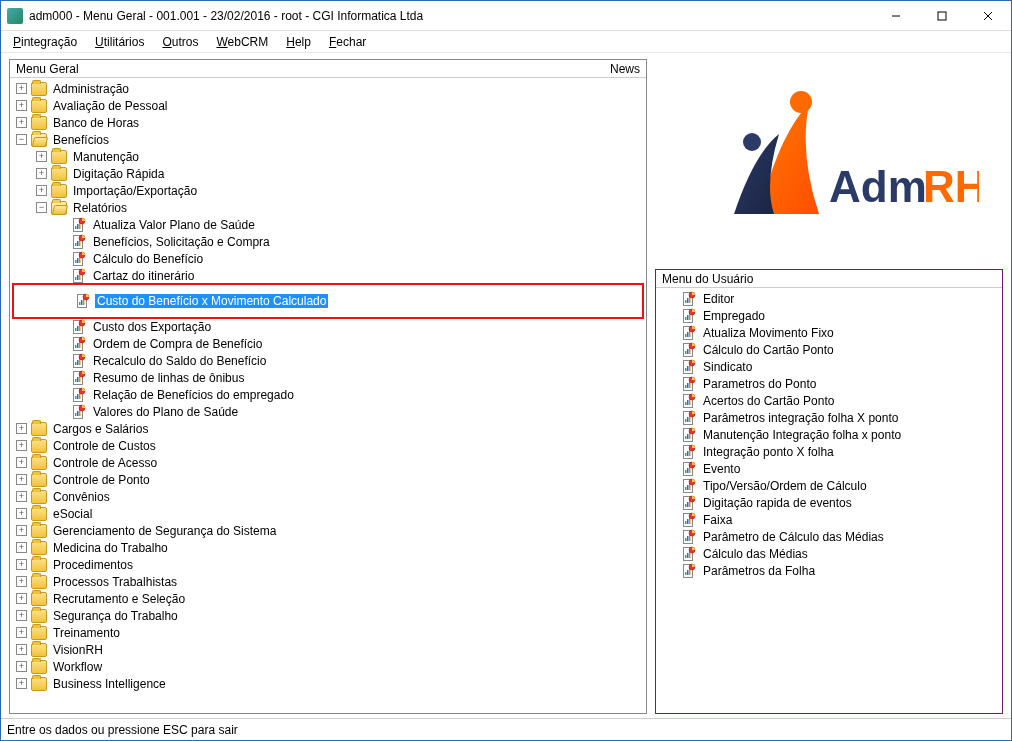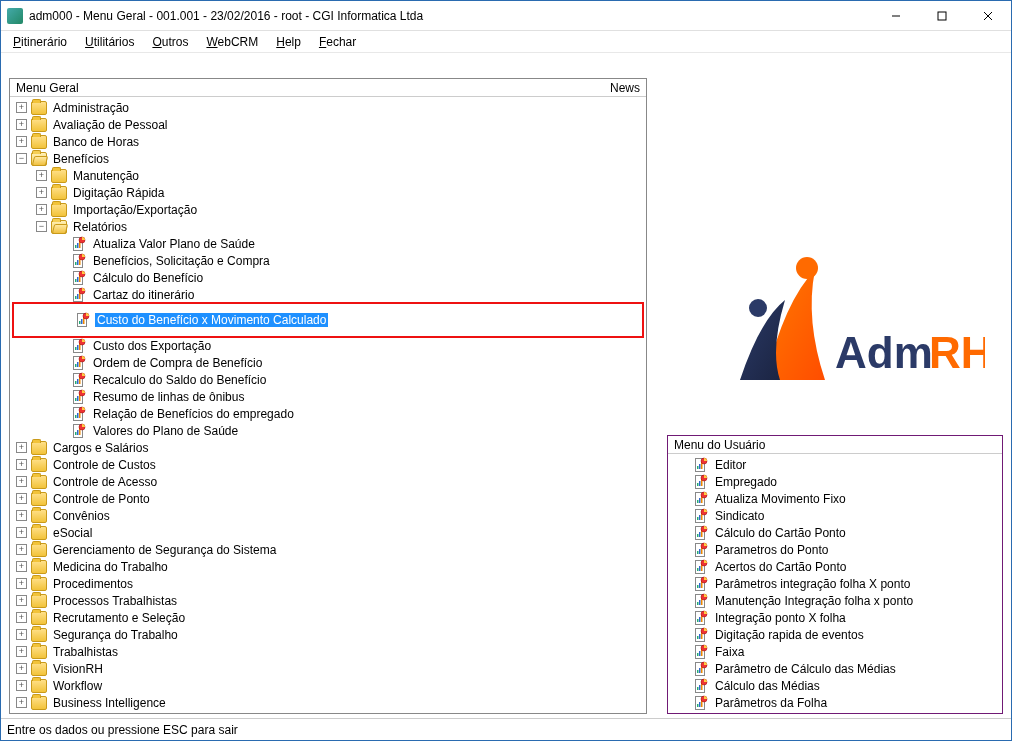--- a/index.html
+++ b/index.html
@@ -52,24 +52,23 @@
     gap: 2px;
     border-bottom: 1px solid #e8e8e8;
   }
   .menubar .menu-item {
     padding: 2px 8px;
   }
   .menubar .menu-item .ul { text-decoration: underline; }
   .content {
     flex: 1;
     display: flex;
-    gap: 20px;
+    gap: 8px;
     padding: 6px 8px 4px 8px;
     overflow: hidden;
-    align-items: flex-end;
   }
   .panel {
     border: 1px solid #888;
     position: relative;
     background: #fff;
   }
   .panel-left {
     flex: 0 0 638px;
     display: flex;
     flex-direction: column;
@@ -237,21 +236,21 @@
       <div class="win-btn close">
         <svg width="10" height="10">
             <line x1="1" y1="1" x2="9" y2="9" stroke="#000" stroke-width="1"></line>
             <line x1="9" y1="1" x2="1" y2="9" stroke="#000" stroke-width="1"></line>
           </svg>
       </div>
     </div>
   </div>
 
   <div class="menubar">
-    <div class="menu-item"><span class="ul">P</span><span>itinerário</span></div>
+    <div class="menu-item"><span class="ul">P</span><span>integração</span></div>
     <div class="menu-item"><span class="ul">U</span><span>tilitários</span></div>
     <div class="menu-item"><span class="ul">O</span><span>utros</span></div>
     <div class="menu-item"><span class="ul">W</span><span>ebCRM</span></div>
     <div class="menu-item"><span class="ul">H</span><span>elp</span></div>
     <div class="menu-item"><span class="ul">F</span><span>echar</span></div>
   </div>
 
   <div class="content">
 
     <div class="panel panel-left">
@@ -542,21 +541,21 @@
           <div class="tree-row">
             <span class="indent-guide dots" style="width: 4px;"></span>
             <span class="expander">+</span>
             <span class="icon icon-folder"></span>
             <span class="label">Segurança do Trabalho</span>
           </div>
           <div class="tree-row">
             <span class="indent-guide dots" style="width: 4px;"></span>
             <span class="expander">+</span>
             <span class="icon icon-folder"></span>
-            <span class="label">Trabalhistas</span>
+            <span class="label">Treinamento</span>
           </div>
           <div class="tree-row">
             <span class="indent-guide dots" style="width: 4px;"></span>
             <span class="expander">+</span>
             <span class="icon icon-folder"></span>
             <span class="label">VisionRH</span>
           </div>
           <div class="tree-row">
             <span class="indent-guide dots" style="width: 4px;"></span>
             <span class="expander">+</span>
@@ -650,50 +649,50 @@
               <span class="icon icon-report">
                 <svg viewBox="0 0 16 16">
                   <rect x="2.5" y="1.5" width="9" height="13" fill="#fff" stroke="#888"></rect>
                   <rect x="4" y="9" width="1.5" height="3" fill="#2a7"></rect>
                   <rect x="6" y="7" width="1.5" height="5" fill="#36c"></rect>
                   <rect x="8" y="5" width="1.5" height="7" fill="#e80"></rect>
                   <circle cx="11" cy="4" r="3" fill="#e33" stroke="#900" stroke-width="0.5"></circle>
                   <path d="M11 4 L11 1 A3 3 0 0 1 14 4 Z" fill="#fc4"></path>
                 </svg>
               </span>
+              <span class="label">Cálculo do Cartão Ponto</span>
+            </div>
+            <div class="tree-row">
+              <span class="indent-guide dots" style="width: 8px;"></span>
+              <span class="expander empty"></span>
+              <span class="icon icon-report">
+                <svg viewBox="0 0 16 16">
+                  <rect x="2.5" y="1.5" width="9" height="13" fill="#fff" stroke="#888"></rect>
+                  <rect x="4" y="9" width="1.5" height="3" fill="#2a7"></rect>
+                  <rect x="6" y="7" width="1.5" height="5" fill="#36c"></rect>
+                  <rect x="8" y="5" width="1.5" height="7" fill="#e80"></rect>
+                  <circle cx="11" cy="4" r="3" fill="#e33" stroke="#900" stroke-width="0.5"></circle>
+                  <path d="M11 4 L11 1 A3 3 0 0 1 14 4 Z" fill="#fc4"></path>
+                </svg>
+              </span>
               <span class="label">Sindicato</span>
             </div>
             <div class="tree-row">
               <span class="indent-guide dots" style="width: 8px;"></span>
               <span class="expander empty"></span>
               <span class="icon icon-report">
                 <svg viewBox="0 0 16 16">
                   <rect x="2.5" y="1.5" width="9" height="13" fill="#fff" stroke="#888"></rect>
                   <rect x="4" y="9" width="1.5" height="3" fill="#2a7"></rect>
                   <rect x="6" y="7" width="1.5" height="5" fill="#36c"></rect>
                   <rect x="8" y="5" width="1.5" height="7" fill="#e80"></rect>
                   <circle cx="11" cy="4" r="3" fill="#e33" stroke="#900" stroke-width="0.5"></circle>
                   <path d="M11 4 L11 1 A3 3 0 0 1 14 4 Z" fill="#fc4"></path>
                 </svg>
               </span>
-              <span class="label">Cálculo do Cartão Ponto</span>
-            </div>
-            <div class="tree-row">
-              <span class="indent-guide dots" style="width: 8px;"></span>
-              <span class="expander empty"></span>
-              <span class="icon icon-report">
-                <svg viewBox="0 0 16 16">
-                  <rect x="2.5" y="1.5" width="9" height="13" fill="#fff" stroke="#888"></rect>
-                  <rect x="4" y="9" width="1.5" height="3" fill="#2a7"></rect>
-                  <rect x="6" y="7" width="1.5" height="5" fill="#36c"></rect>
-                  <rect x="8" y="5" width="1.5" height="7" fill="#e80"></rect>
-                  <circle cx="11" cy="4" r="3" fill="#e33" stroke="#900" stroke-width="0.5"></circle>
-                  <path d="M11 4 L11 1 A3 3 0 0 1 14 4 Z" fill="#fc4"></path>
-                </svg>
-              </span>
               <span class="label">Parametros do Ponto</span>
             </div>
             <div class="tree-row">
               <span class="indent-guide dots" style="width: 8px;"></span>
               <span class="expander empty"></span>
               <span class="icon icon-report">
                 <svg viewBox="0 0 16 16">
                   <rect x="2.5" y="1.5" width="9" height="13" fill="#fff" stroke="#888"></rect>
                   <rect x="4" y="9" width="1.5" height="3" fill="#2a7"></rect>
                   <rect x="6" y="7" width="1.5" height="5" fill="#36c"></rect>
@@ -741,20 +740,50 @@
                 <svg viewBox="0 0 16 16">
                   <rect x="2.5" y="1.5" width="9" height="13" fill="#fff" stroke="#888"></rect>
                   <rect x="4" y="9" width="1.5" height="3" fill="#2a7"></rect>
                   <rect x="6" y="7" width="1.5" height="5" fill="#36c"></rect>
                   <rect x="8" y="5" width="1.5" height="7" fill="#e80"></rect>
                   <circle cx="11" cy="4" r="3" fill="#e33" stroke="#900" stroke-width="0.5"></circle>
                   <path d="M11 4 L11 1 A3 3 0 0 1 14 4 Z" fill="#fc4"></path>
                 </svg>
               </span>
               <span class="label">Integração ponto X folha</span>
+            </div>
+            <div class="tree-row">
+              <span class="indent-guide dots" style="width: 8px;"></span>
+              <span class="expander empty"></span>
+              <span class="icon icon-report">
+                <svg viewBox="0 0 16 16">
+                  <rect x="2.5" y="1.5" width="9" height="13" fill="#fff" stroke="#888"></rect>
+                  <rect x="4" y="9" width="1.5" height="3" fill="#2a7"></rect>
+                  <rect x="6" y="7" width="1.5" height="5" fill="#36c"></rect>
+                  <rect x="8" y="5" width="1.5" height="7" fill="#e80"></rect>
+                  <circle cx="11" cy="4" r="3" fill="#e33" stroke="#900" stroke-width="0.5"></circle>
+                  <path d="M11 4 L11 1 A3 3 0 0 1 14 4 Z" fill="#fc4"></path>
+                </svg>
+              </span>
+              <span class="label">Evento</span>
+            </div>
+            <div class="tree-row">
+              <span class="indent-guide dots" style="width: 8px;"></span>
+              <span class="expander empty"></span>
+              <span class="icon icon-report">
+                <svg viewBox="0 0 16 16">
+                  <rect x="2.5" y="1.5" width="9" height="13" fill="#fff" stroke="#888"></rect>
+                  <rect x="4" y="9" width="1.5" height="3" fill="#2a7"></rect>
+                  <rect x="6" y="7" width="1.5" height="5" fill="#36c"></rect>
+                  <rect x="8" y="5" width="1.5" height="7" fill="#e80"></rect>
+                  <circle cx="11" cy="4" r="3" fill="#e33" stroke="#900" stroke-width="0.5"></circle>
+                  <path d="M11 4 L11 1 A3 3 0 0 1 14 4 Z" fill="#fc4"></path>
+                </svg>
+              </span>
+              <span class="label">Tipo/Versão/Ordem de Cálculo</span>
             </div>
             <div class="tree-row">
               <span class="indent-guide dots" style="width: 8px;"></span>
               <span class="expander empty"></span>
               <span class="icon icon-report">
                 <svg viewBox="0 0 16 16">
                   <rect x="2.5" y="1.5" width="9" height="13" fill="#fff" stroke="#888"></rect>
                   <rect x="4" y="9" width="1.5" height="3" fill="#2a7"></rect>
                   <rect x="6" y="7" width="1.5" height="5" fill="#36c"></rect>
                   <rect x="8" y="5" width="1.5" height="7" fill="#e80"></rect>

